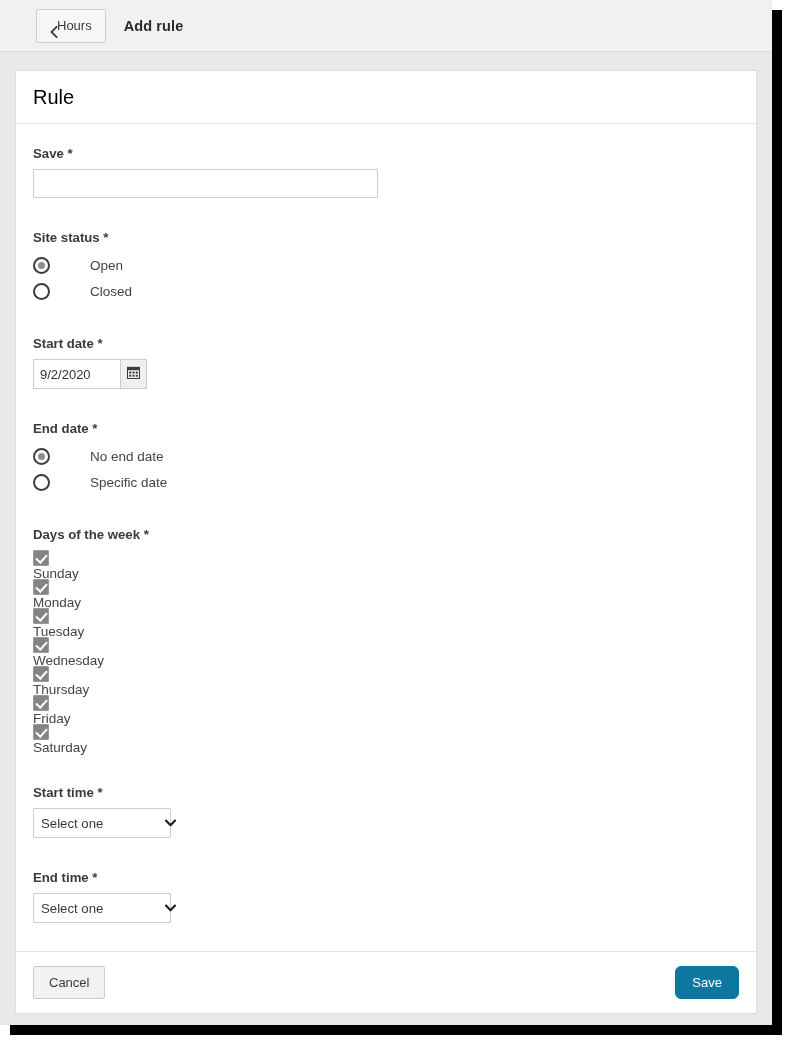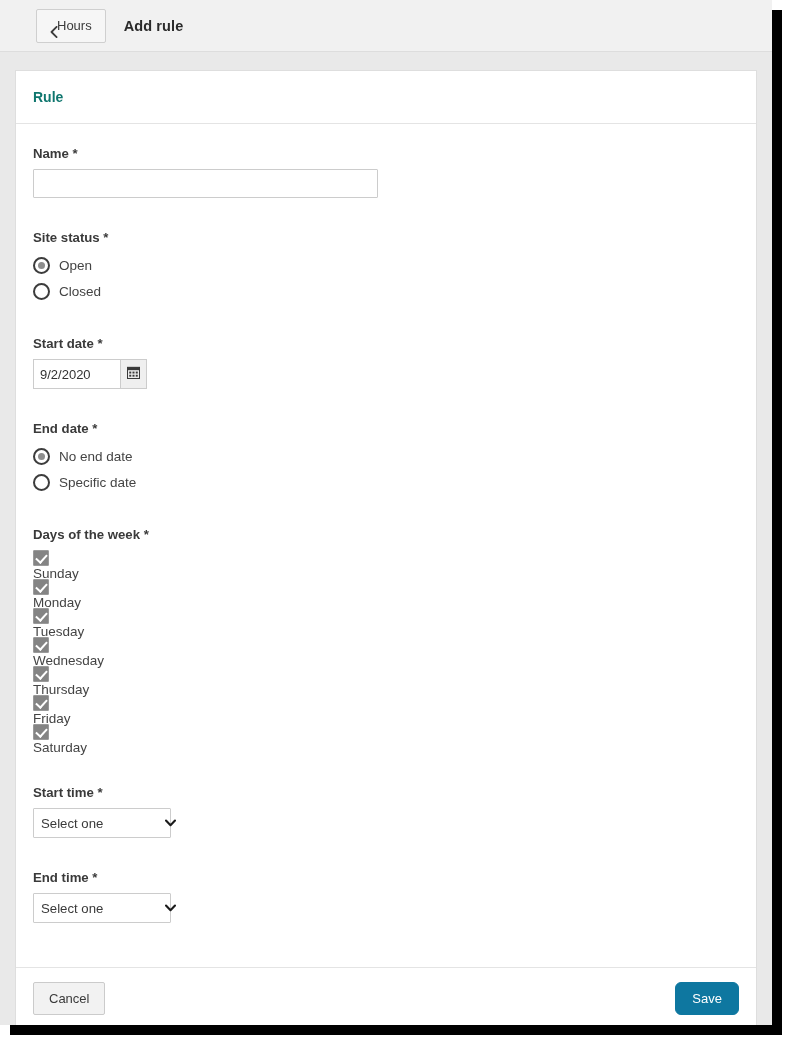--- a/index.html
+++ b/index.html
@@ -92,36 +92,35 @@
   }
   .panel-head {
     height: 53px;
     display: flex;
     align-items: center;
     padding: 0 17px;
     border-bottom: 1px solid #e4e4e4;
     box-sizing: border-box;
   }
   .panel-head-title {
-    font-size: 14px;
-    font-weight: 700;
-    color: #0f766e;
+    font-size: 20px;
+    font-weight: 400;
+    color: #000000;
   }
   .panel-body {
     padding: 22px 17px 26px 17px;
     box-sizing: border-box;
   }
   .panel-foot {
     border-top: 1px solid #e4e4e4;
     padding: 14px 17px;
     display: flex;
     align-items: center;
     justify-content: space-between;
     box-sizing: border-box;
-    margin-top: 16px;
   }
 
   
   .field { margin-bottom: 22px; }
   .field:last-child { margin-bottom: 2px; }
 
   .flabel {
     display: block;
     font-size: 13.2px;
     font-weight: 700;
@@ -143,20 +142,21 @@
     outline: none;
   }
 
   
   .radio-row {
     display: flex;
     align-items: center;
     height: 25px;
     margin-bottom: 1px;
     cursor: pointer;
+    gap: 31px;
   }
   .radio {
     width: 17px; height: 17px;
     border-radius: 50%;
     border: 2px solid #3c3c3c;
     background: #ffffff;
     box-sizing: border-box;
     margin-right: 9px;
     flex: none;
     position: relative;
@@ -323,21 +323,21 @@
 
       <div class="panel">
 
         <div class="panel-head">
           <span class="panel-head-title">Rule</span>
         </div>
 
         <div class="panel-body">
 
           <div class="field">
-            <label class="flabel">Name *</label>
+            <label class="flabel">Save *</label>
             <input class="text-input" type="text" value="" style="">
           </div>
 
           <div class="gap-lg"></div>
 
           <div class="field">
             <label class="flabel">Site status *</label>
             <div class="radio-row">
               <span class="radio checked"></span>
               <span class="radio-label">Open</span>

